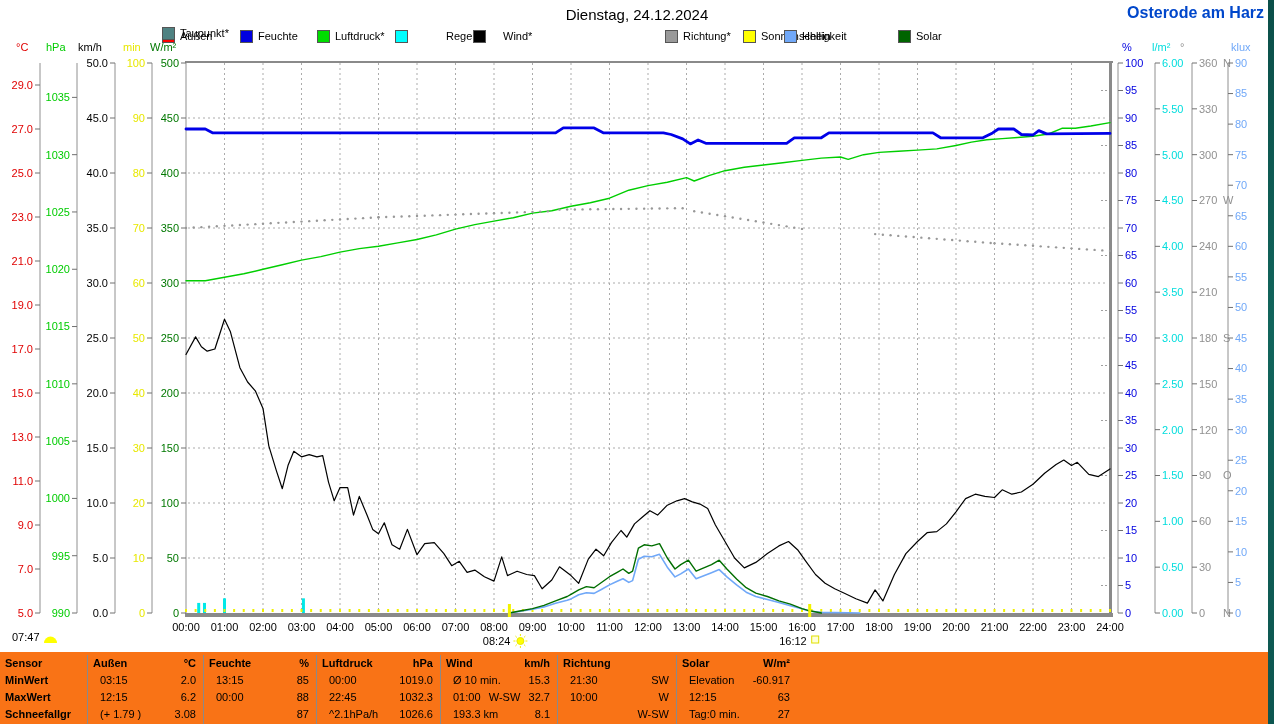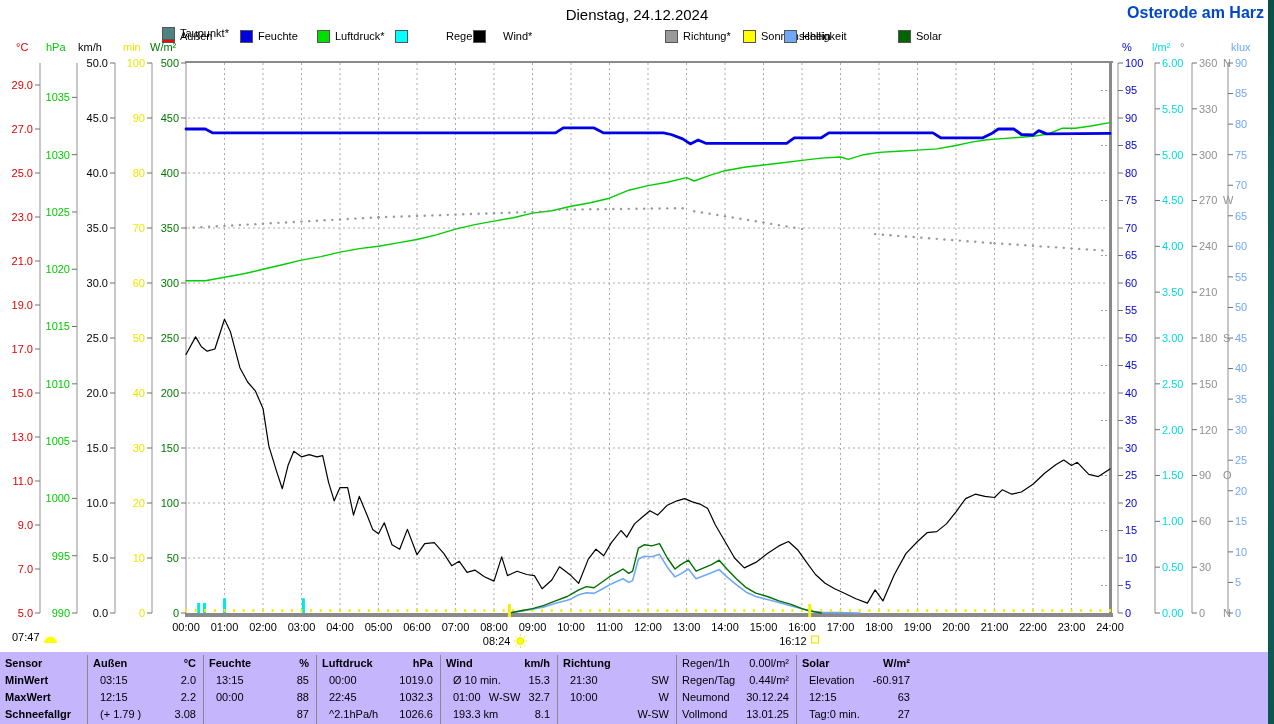--- a/index.html
+++ b/index.html
@@ -4,21 +4,21 @@
 <style>
   html,body{margin:0;padding:0;background:#ffffff;}
   #app{position:relative;width:1274px;height:724px;background:#ffffff;overflow:hidden;
        font-family:"Liberation Sans", sans-serif;-webkit-font-smoothing:none;}
   #page-title{position:absolute;left:0;top:6px;width:1274px;text-align:center;
        font-size:15px;color:#000;}
   #station{position:absolute;right:10px;top:4px;font-size:16px;font-weight:bold;color:#0047CB;}
   .lg-item{position:absolute;height:12px;display:flex;align-items:center;font-size:11px;color:#000;}
   .lg-box{width:11px;height:11px;border:1px solid #555;margin-right:5px;flex:0 0 auto;}
   #chart{position:absolute;left:0;top:0;width:1274px;height:652px;}
-  #stats-table{position:absolute;left:0;top:652px;width:1268px;height:72px;background:#c4b5fd;
+  #stats-table{position:absolute;left:0;top:652px;width:1268px;height:72px;background:#f97316;
        display:flex;flex-direction:row;font-size:11px;color:#000;box-sizing:border-box;padding-top:3px;}
   .t-col{box-sizing:border-box;height:69px;}
   .t-col.sep{border-right:1px solid #8a8a8a;}
   .t-cell{height:17px;line-height:16px;display:flex;justify-content:space-between;white-space:nowrap;overflow:hidden;}
   .t-cell .l{padding-left:5px;}
   .t-cell .l2{padding-left:12px;}
   .t-cell .m{flex:0 0 auto;}
   .t-cell .r{padding-right:7px;text-align:right;}
   .t-b{font-weight:bold;}
   #edge-strip{position:absolute;right:0;top:0;width:6px;height:724px;
@@ -710,21 +710,21 @@
         <div class="t-cell ">
           <span class="l t-b">Außen</span>
           <span class="r t-b">°C</span>
         </div>
         <div class="t-cell ">
           <span class="l2">03:15</span>
           <span class="r">2.0</span>
         </div>
         <div class="t-cell ">
           <span class="l2">12:15</span>
-          <span class="r">2.2</span>
+          <span class="r">6.2</span>
         </div>
         <div class="t-cell ">
           <span class="l2">(+ 1.79 )</span>
           <span class="r">3.08</span>
         </div>
       </div>
       <div class="t-col sep" style="width: 113px;">
         <div class="t-cell ">
           <span class="l t-b">Feuchte</span>
           <span class="r t-b">%</span>
@@ -788,38 +788,20 @@
           <span class="l2">21:30</span>
           <span class="r">SW</span>
         </div>
         <div class="t-cell ">
           <span class="l2">10:00</span>
           <span class="r">W</span>
         </div>
         <div class="t-cell ">
           <span class="l2"></span>
           <span class="r">W-SW</span>
-        </div>
-      </div>
-      <div class="t-col sep" style="width: 120px;">
-        <div class="t-cell ">
-          <span class="l">Regen/1h</span>
-          <span class="r">0.00l/m²</span>
-        </div>
-        <div class="t-cell ">
-          <span class="l">Regen/Tag</span>
-          <span class="r">0.44l/m²</span>
-        </div>
-        <div class="t-cell ">
-          <span class="l">Neumond</span>
-          <span class="r">30.12.24</span>
-        </div>
-        <div class="t-cell ">
-          <span class="l">Vollmond</span>
-          <span class="r">13.01.25</span>
         </div>
       </div>
       <div class="t-col" style="width: 120px;">
         <div class="t-cell ">
           <span class="l t-b">Solar</span>
           <span class="r t-b">W/m²</span>
         </div>
         <div class="t-cell ">
           <span class="l2">Elevation</span>
           <span class="r">-60.917</span>

